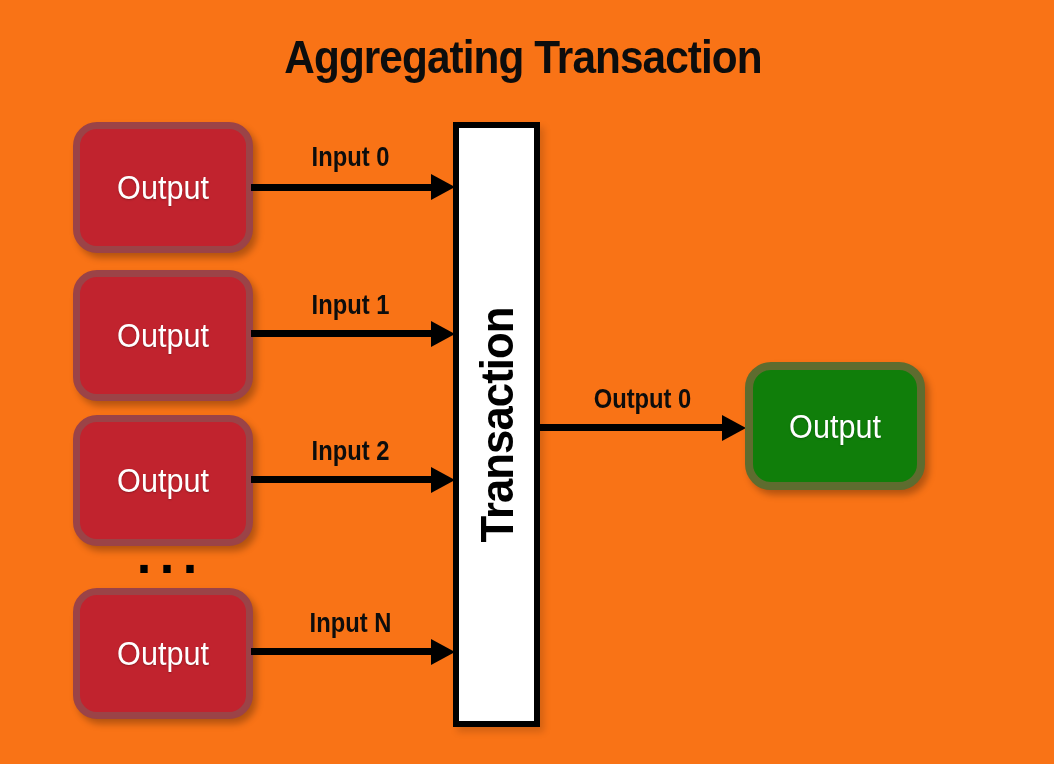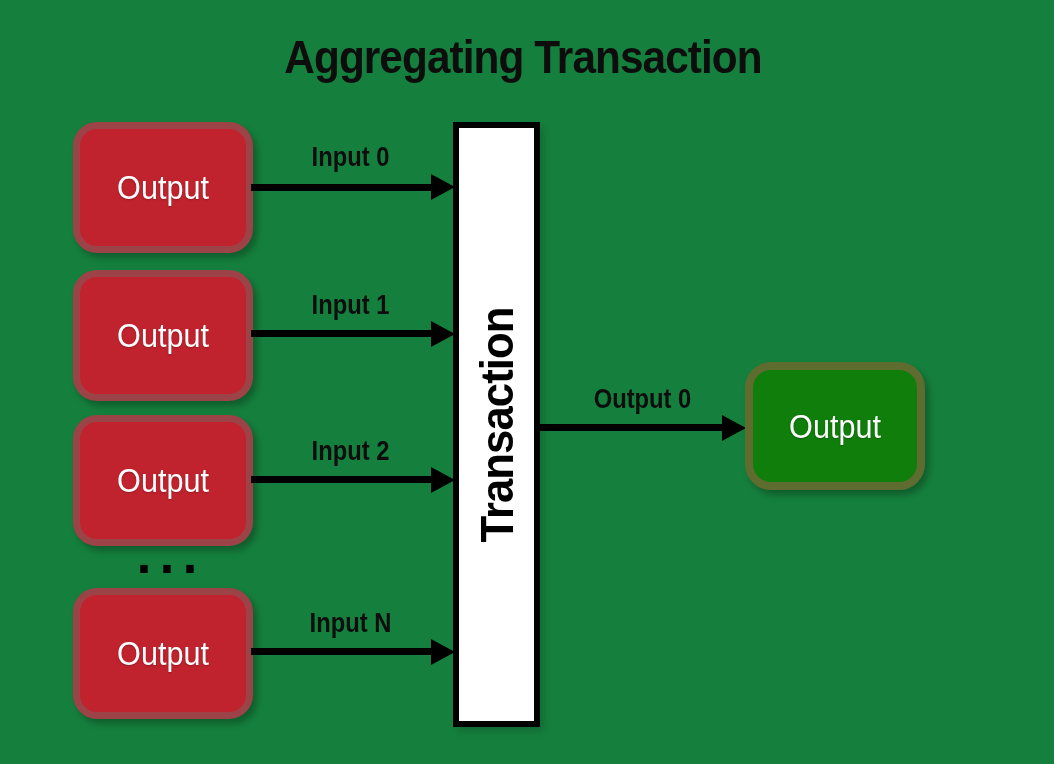--- a/index.html
+++ b/index.html
@@ -1,20 +1,20 @@
 <!DOCTYPE html>
 <html><head>
 <meta charset="utf-8">
 <style>
   html, body { margin: 0; padding: 0; background: #ffffff; }
   .canvas {
     position: relative;
     width: 1054px;
     height: 764px;
-    background: #15803d;
+    background: #f97316;
     font-family: "Liberation Sans", sans-serif;
     overflow: hidden;
   }
   .title {
     position: absolute;
     top: 30px;
     left: 0;
     width: 1046px;
     margin: 0;
     text-align: center;

